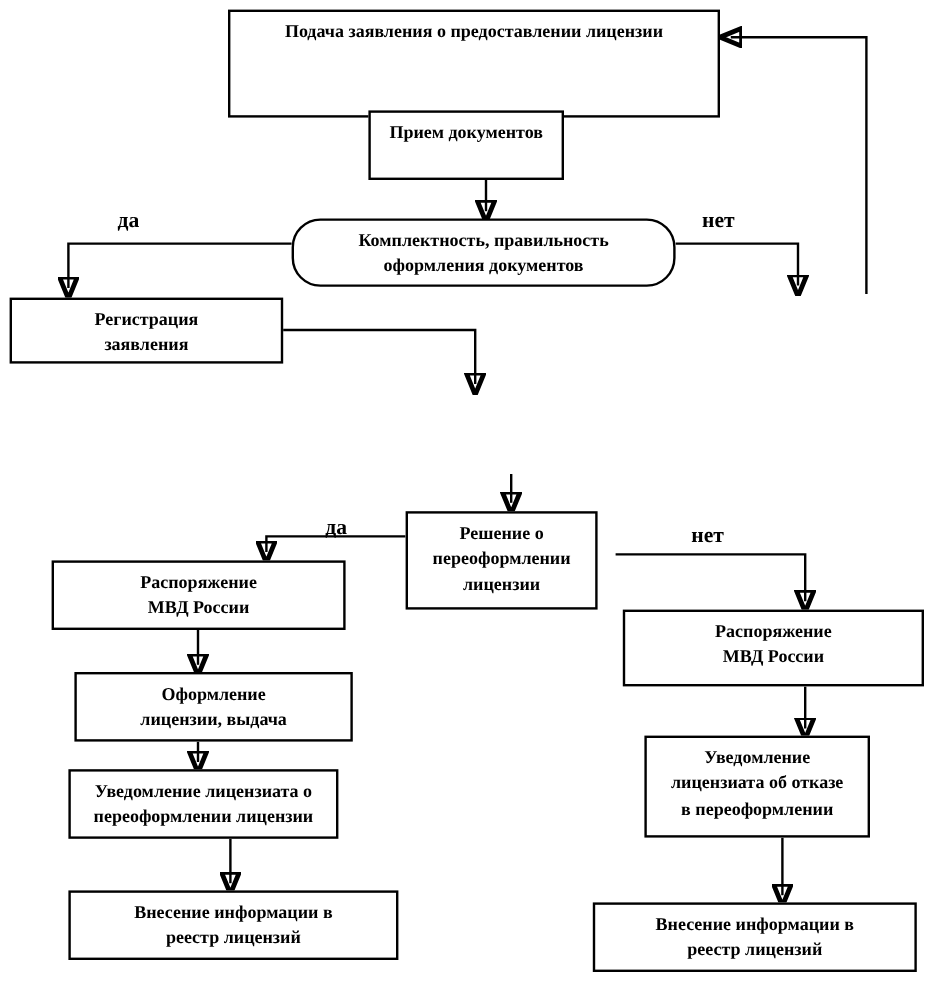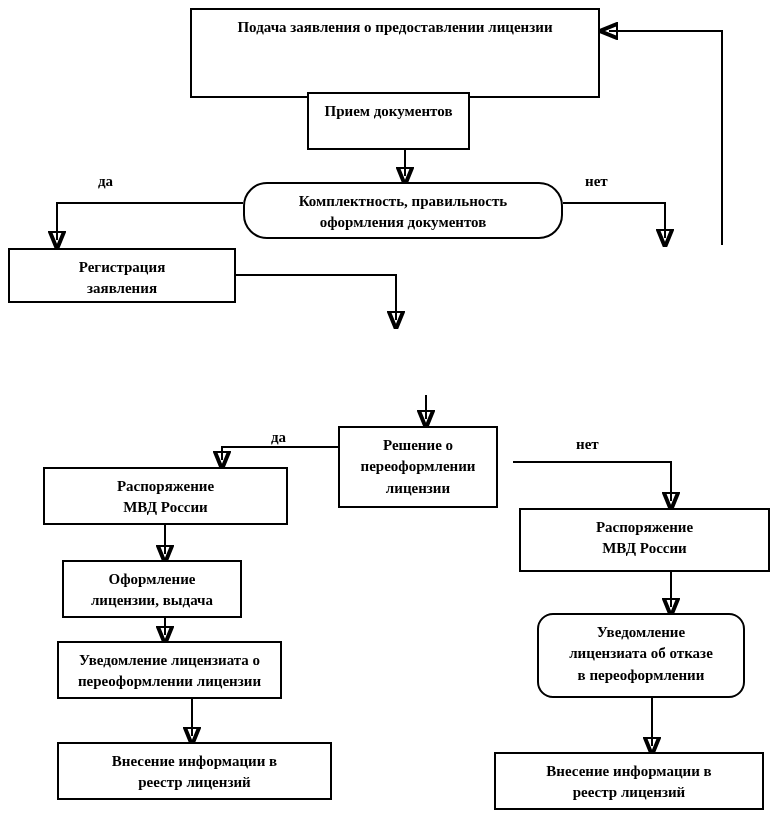--- a/index.html
+++ b/index.html
@@ -30,21 +30,21 @@
     text-align: center;
     font-weight: bold;
     font-size: 15px;
     line-height: 1.42;
     z-index: 3;
     padding-top: 7px;
     white-space: pre-line;
   }
   .label {
     position: absolute;
-    font-size: 15px;
+    font-size: 18px;
     font-weight: bold;
     line-height: 1;
     z-index: 4;
     background: transparent;
   }
   svg.wires {
     position: absolute;
     left: 0;
     top: 0;
     width: 771px;
@@ -112,33 +112,33 @@
 заявления</div>
 
 
   <div class="node" style="left:338px; top:426px; width:160px; height:82px;">Решение о
 переоформлении
 лицензии</div>
 
   <div class="node" style="left:43px; top:467px; width:245px; height:58px;">Распоряжение
 МВД России</div>
 
-  <div class="node" style="left:62px; top:560px; width:180px; height:58px;">Оформление
+  <div class="node" style="left:62px; top:560px; width:232px; height:58px;">Оформление
 лицензии, выдача</div>
 
   <div class="node" style="left:57px; top:641px; width:225px; height:58px;">Уведомление лицензиата о
 переоформлении лицензии</div>
 
   <div class="node" style="left:57px; top:742px; width:275px; height:58px;">Внесение информации в
 реестр лицензий</div>
 
   <div class="node" style="left:519px; top:508px; width:251px; height:64px;">Распоряжение
 МВД России</div>
 
-  <div class="node" style="left:537px; top:613px; width:208px; height:85px;border-radius:16px;">Уведомление
+  <div class="node" style="left:537px; top:613px; width:188px; height:85px;">Уведомление
 лицензиата об отказе
 в переоформлении</div>
 
   <div class="node" style="left:494px; top:752px; width:270px; height:58px;">Внесение информации в
 реестр лицензий</div>
 
   <div class="label" style="left:98px; top:174px;">да</div>
 
   <div class="label" style="left:585px; top:174px;">нет</div>
 

